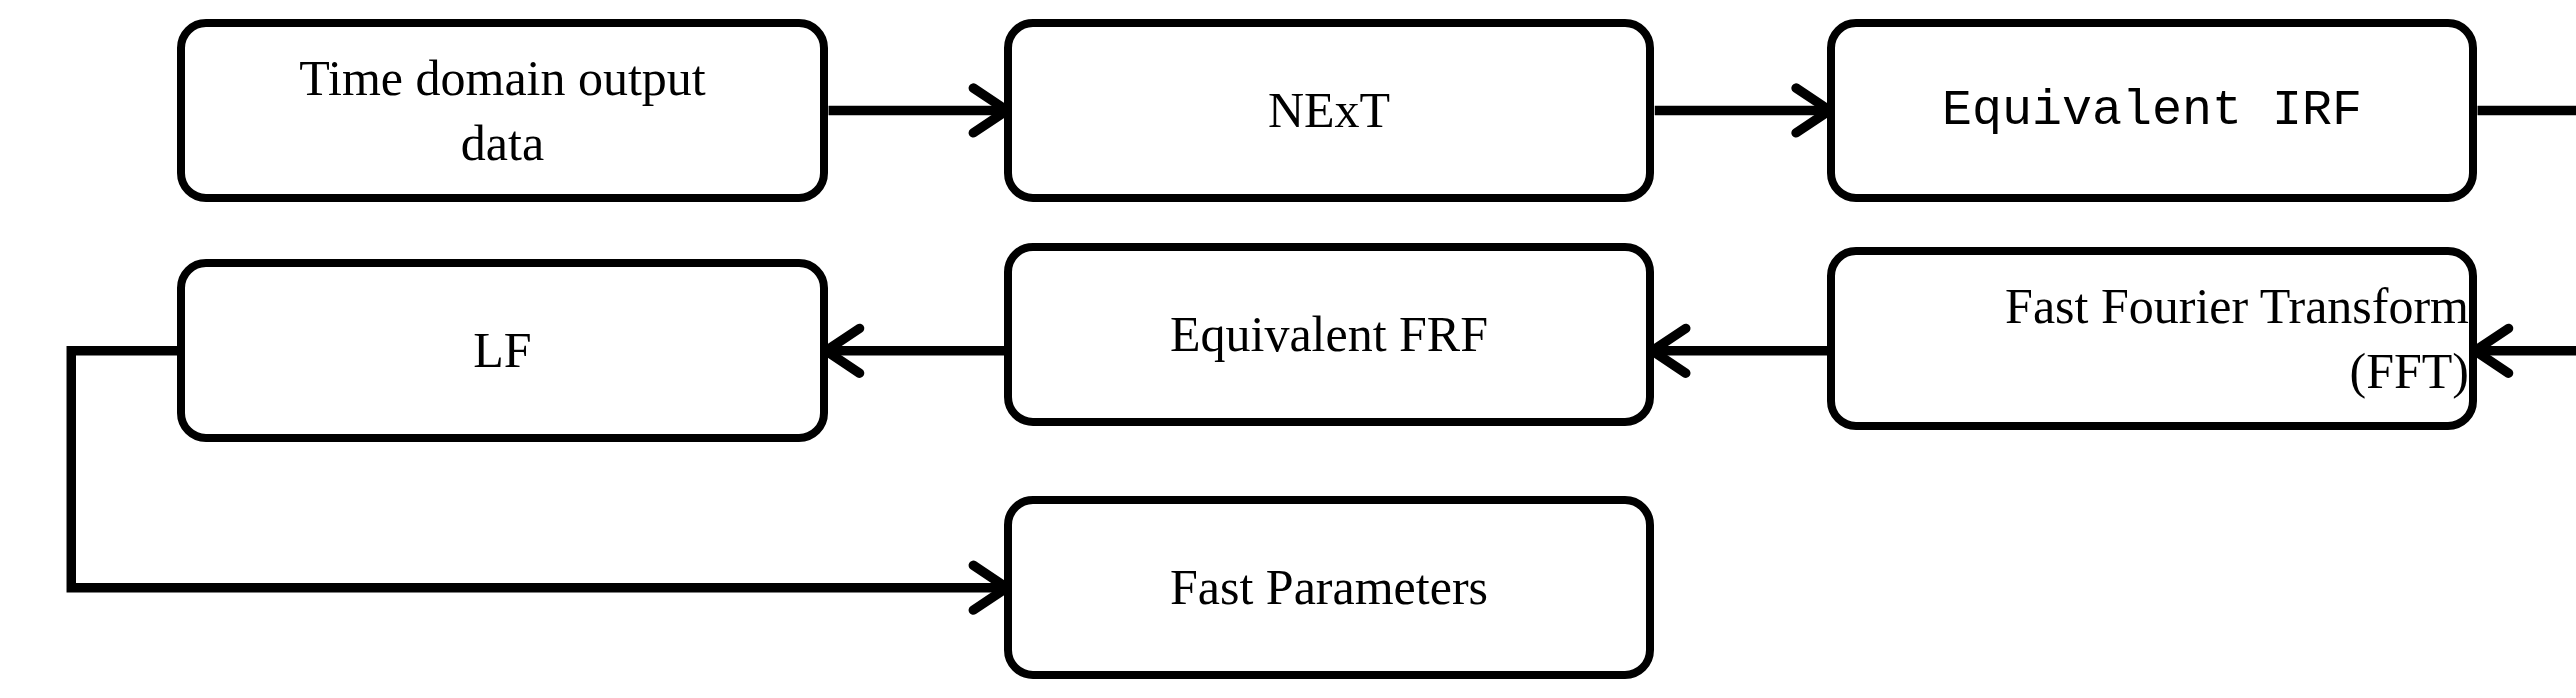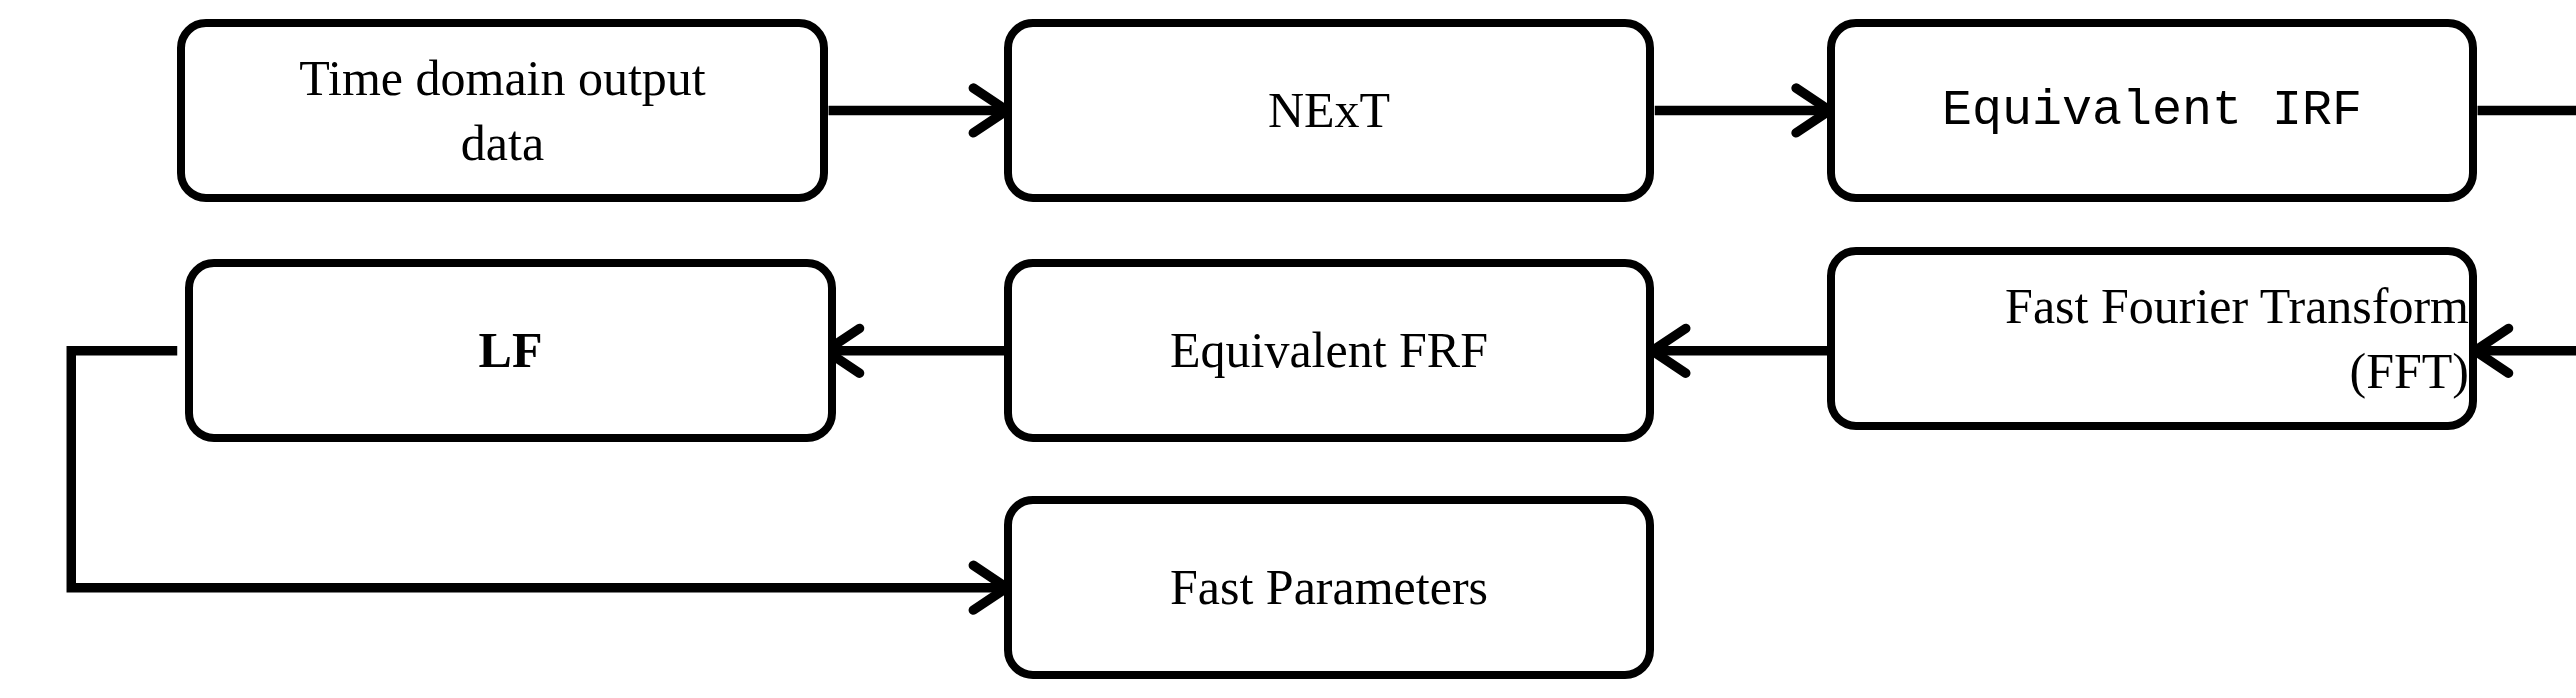--- a/index.html
+++ b/index.html
@@ -50,22 +50,22 @@
     line-height: 65px;
     color: #000000;
     white-space: nowrap;
   }
   .node-line:empty { display: none; }
 
   
   .n-time  { left: 129px;  top: 19px;  width: 651px; height: 183px; }
   .n-next  { left: 956px; top: 19px;  width: 650px; height: 183px; text-align: right; }
   .n-irf   { left: 1779px; top: 19px;  width: 650px; height: 183px; font-family: Liberation Mono, monospace; }
-  .n-lf    { left: 137px;  top: 259px; width: 651px; height: 183px; font-weight: bold; }
-  .n-frf   { left: 956px; top: 259px; width: 650px; height: 183px; }
+  .n-lf    { left: 129px;  top: 259px; width: 651px; height: 183px; }
+  .n-frf   { left: 956px; top: 243px; width: 650px; height: 183px; }
   .n-fft   { left: 1779px; top: 247px; width: 650px; height: 183px; align-items: flex-end; }
   .n-modal { left: 956px; top: 496px; width: 650px; height: 183px; }
 </style>
 </head>
 <body>
 
 <div class="canvas">
 
   <svg class="connectors" viewBox="0 0 2990 811" xmlns="http://www.w3.org/2000/svg" aria-hidden="true">
     <defs>

